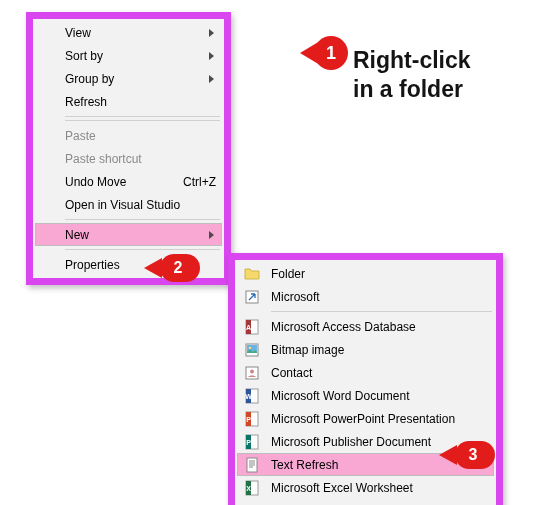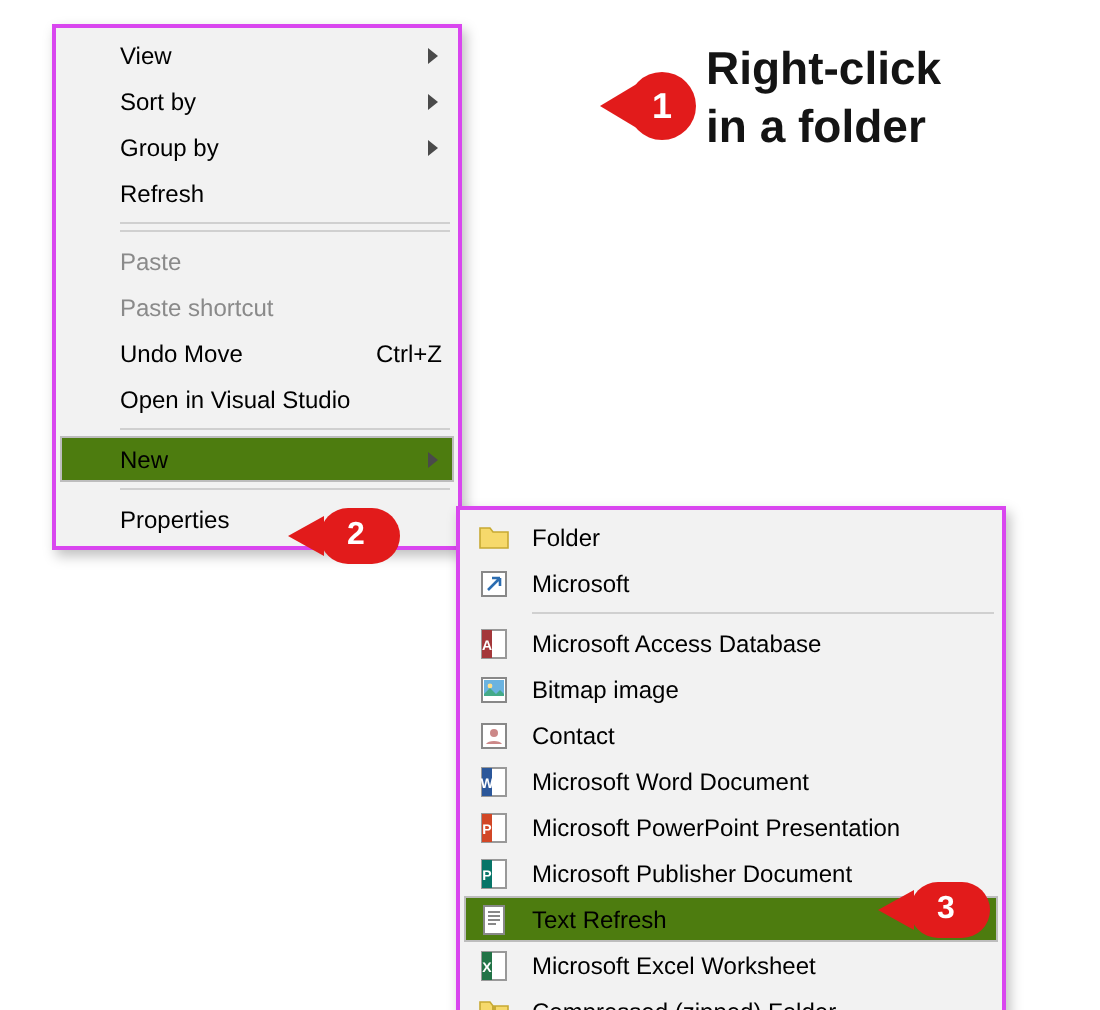--- a/index.html
+++ b/index.html
@@ -9,36 +9,36 @@
     height: 505px;
     font-family: "Segoe UI", Tahoma, sans-serif;
     font-size: 12px;
     background: #fff;
     position: relative;
     color: #000;
   }
   .menu {
     position: absolute;
     background: #f2f2f2;
-    border: 2px solid #d946ef;
+    border: 7px solid #d946ef;
     box-shadow: 2px 3px 6px rgba(0,0,0,0.25);
     padding: 2px;
   }
   .menu1 { left: 26px; top: 12px; width: 205px; }
   .menu2 { left: 228px; top: 253px; width: 275px; }
   .row {
     display: flex;
     align-items: center;
     height: 23px;
     padding: 0 6px 0 30px;
     position: relative;
     white-space: nowrap;
   }
   .row.disabled { color: #8a8a8a; }
-  .row.hl { background: #4d7c0f; outline: 1px solid #bdbdbd; outline-offset: -1px; }
+  .row.hl { background: #f9a8d4; outline: 1px solid #bdbdbd; outline-offset: -1px; }
   .row .shortcut { margin-left: auto; padding-left: 20px; color: #000; }
   .row .arrow {
     position: absolute;
     right: 8px;
     top: 50%;
     transform: translateY(-50%);
     width: 0; height: 0;
     border-top: 4px solid transparent;
     border-bottom: 4px solid transparent;
     border-left: 5px solid #4a4a4a;
@@ -107,21 +107,21 @@
     font-family: Arial, sans-serif;
     font-size: 23px;
     font-weight: 700;
     color: #141414;
     line-height: 1.25;
   }
 </style>
 </head>
 <body>
 
-<div class="instruction" style="left:353px; top:20px;">
+<div class="instruction" style="left:353px; top:46px;">
   <span>Right-click</span><br>
   <span>in a folder</span>
 </div>
 
 <div class="badge circle drop" style="left:314px; top:36px;">
   <span>1</span>
 </div>
 
 <div class="menu menu1">
   <div class="row">

